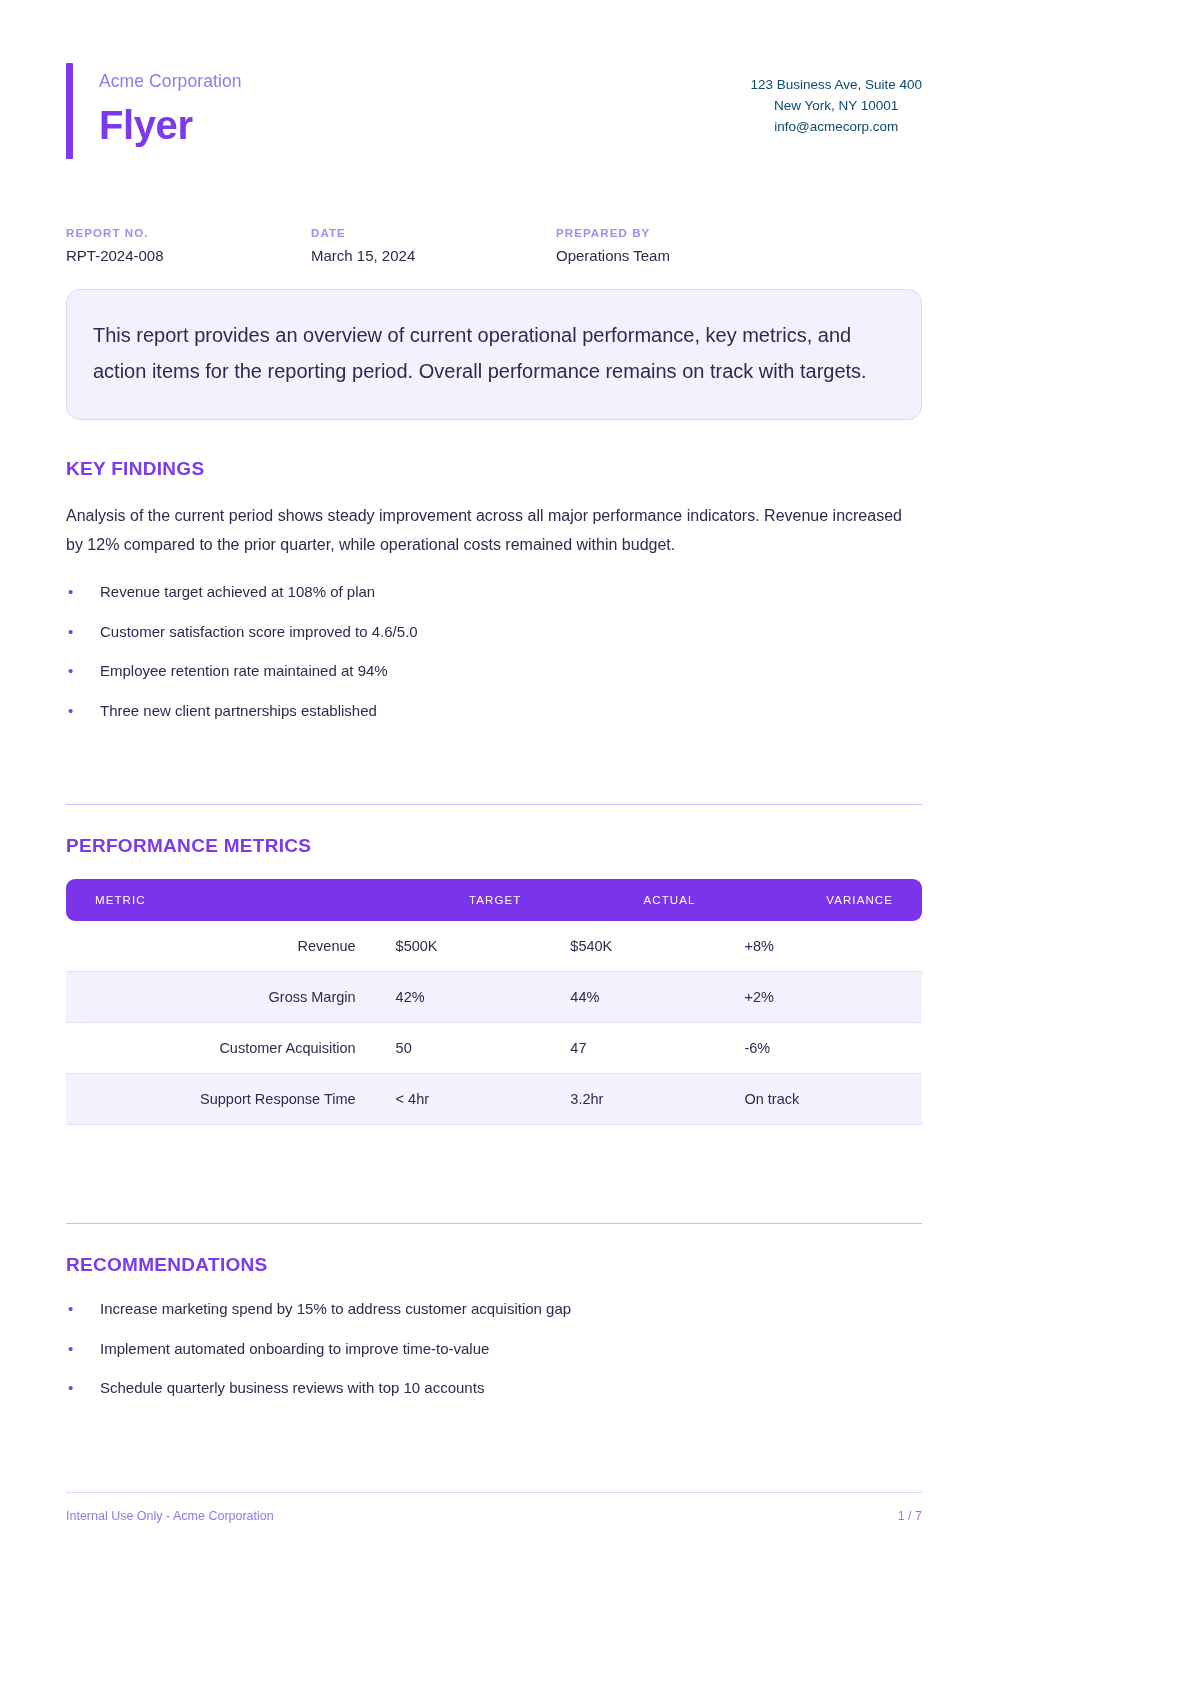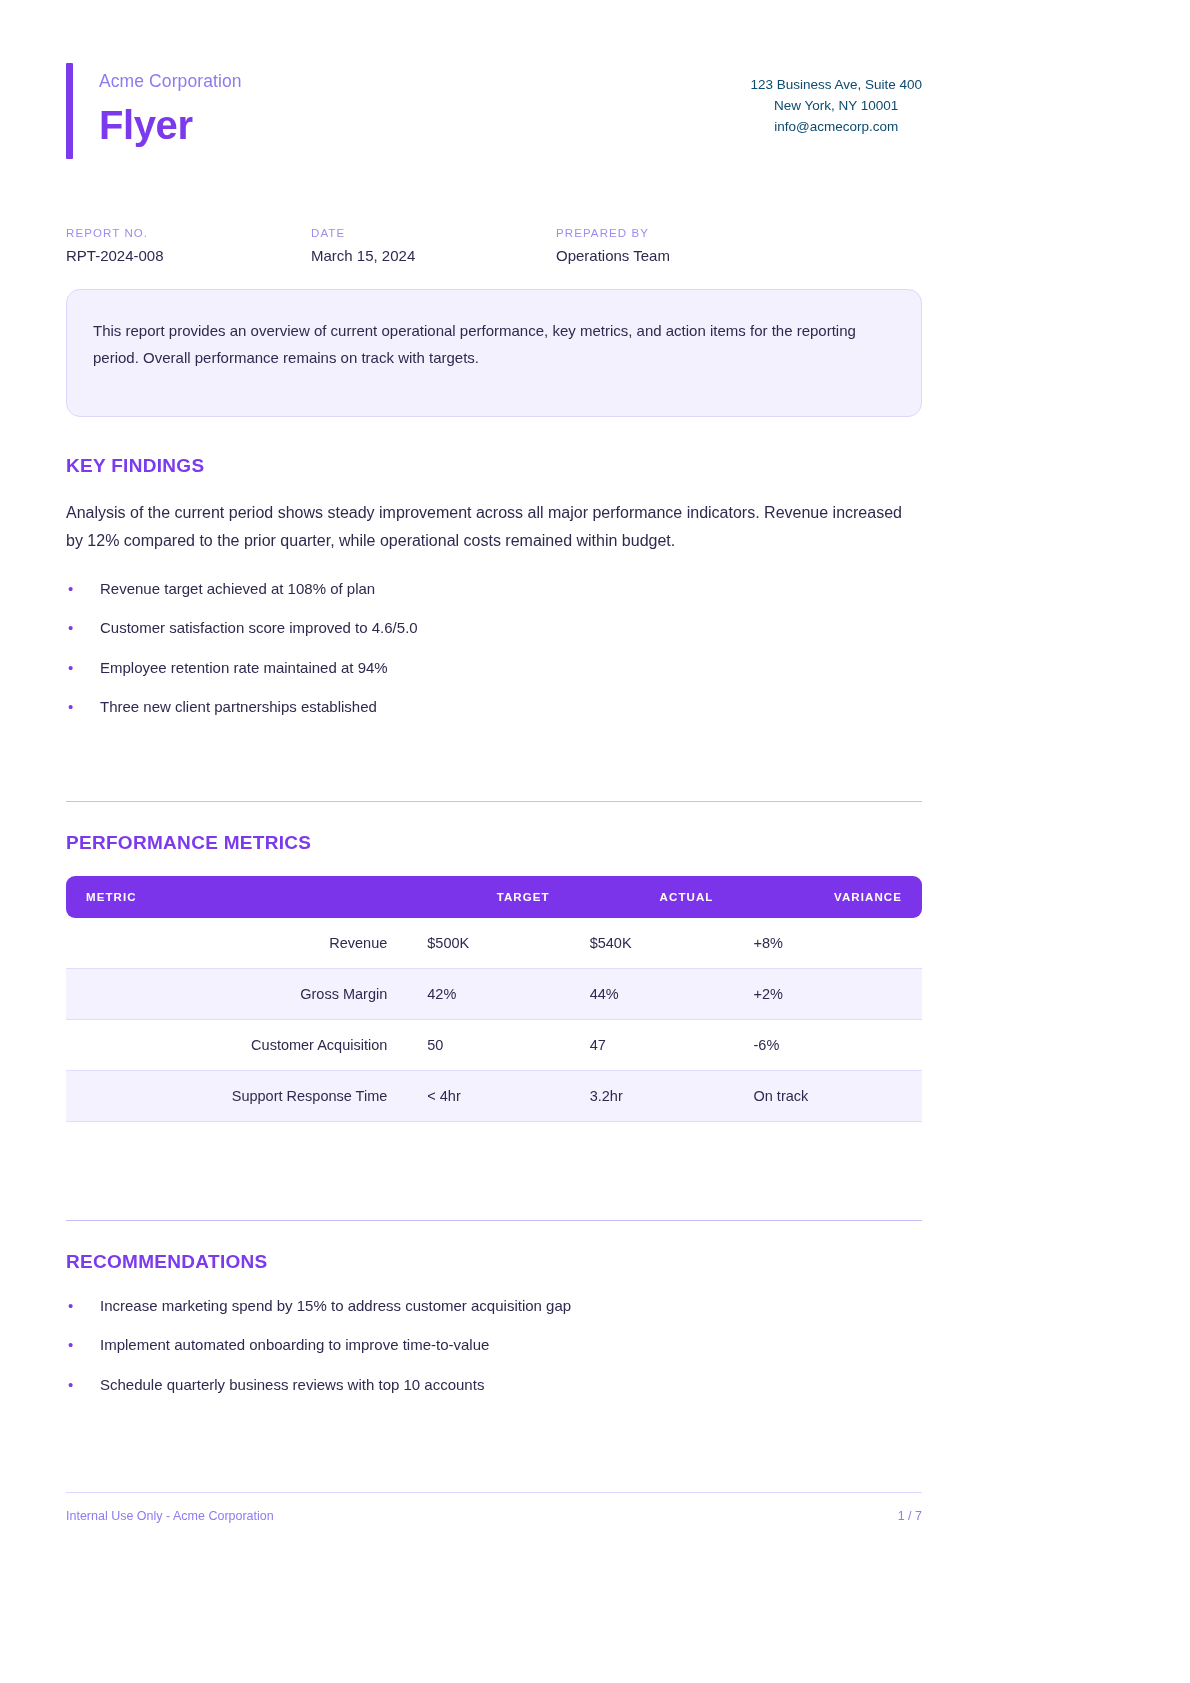--- a/index.html
+++ b/index.html
@@ -69,40 +69,40 @@
   .meta-row {
     display: flex;
     margin-top: 68px;
   }
   .meta-col { width: 245px; }
   .meta-label {
     font-size: 11.5px;
     text-transform: uppercase;
     letter-spacing: 1.1px;
     color: #9b8df2;
-    font-weight: normal;
+    font-weight: bold;
   }
   .meta-value {
     font-size: 15px;
     color: #2e2a4f;
     margin-top: 8px;
   }
 
   
   .callout {
     margin-top: 25px;
     background: #f3f1fe;
     border: 1px solid #ddd6fe;
     border-radius: 14px;
     padding: 28px 26px 30px 26px;
     min-height: 128px;
   }
   .callout p {
     margin: 0;
-    font-size: 15px;
+    font-size: 20px;
     line-height: 1.78;
     color: #2e2a4f;
   }
 
   
   .section { margin-top: 38px; }
   .section.with-rule {
     border-top: 1.5px solid #c9bcf7;
     padding-top: 30px;
   }
@@ -145,24 +145,24 @@
   
   table.metrics {
     width: 100%;
     border-collapse: collapse;
     margin-top: 2px;
   }
   table.metrics thead th {
     background: #7c34ea;
     color: #ffffff;
     font-size: 11.5px;
-    font-weight: bold;
+    font-weight: normal;
     text-transform: uppercase;
     letter-spacing: 1.1px;
-    padding: 15px 20px;
+    padding: 15px 29px;
     text-align: right;
     margin-left: 11px;
   }
   table.metrics thead th:first-child {
     text-align: left;
     border-top-left-radius: 9px;
     border-bottom-left-radius: 9px;
   }
   table.metrics thead th:last-child {
     border-top-right-radius: 9px;

